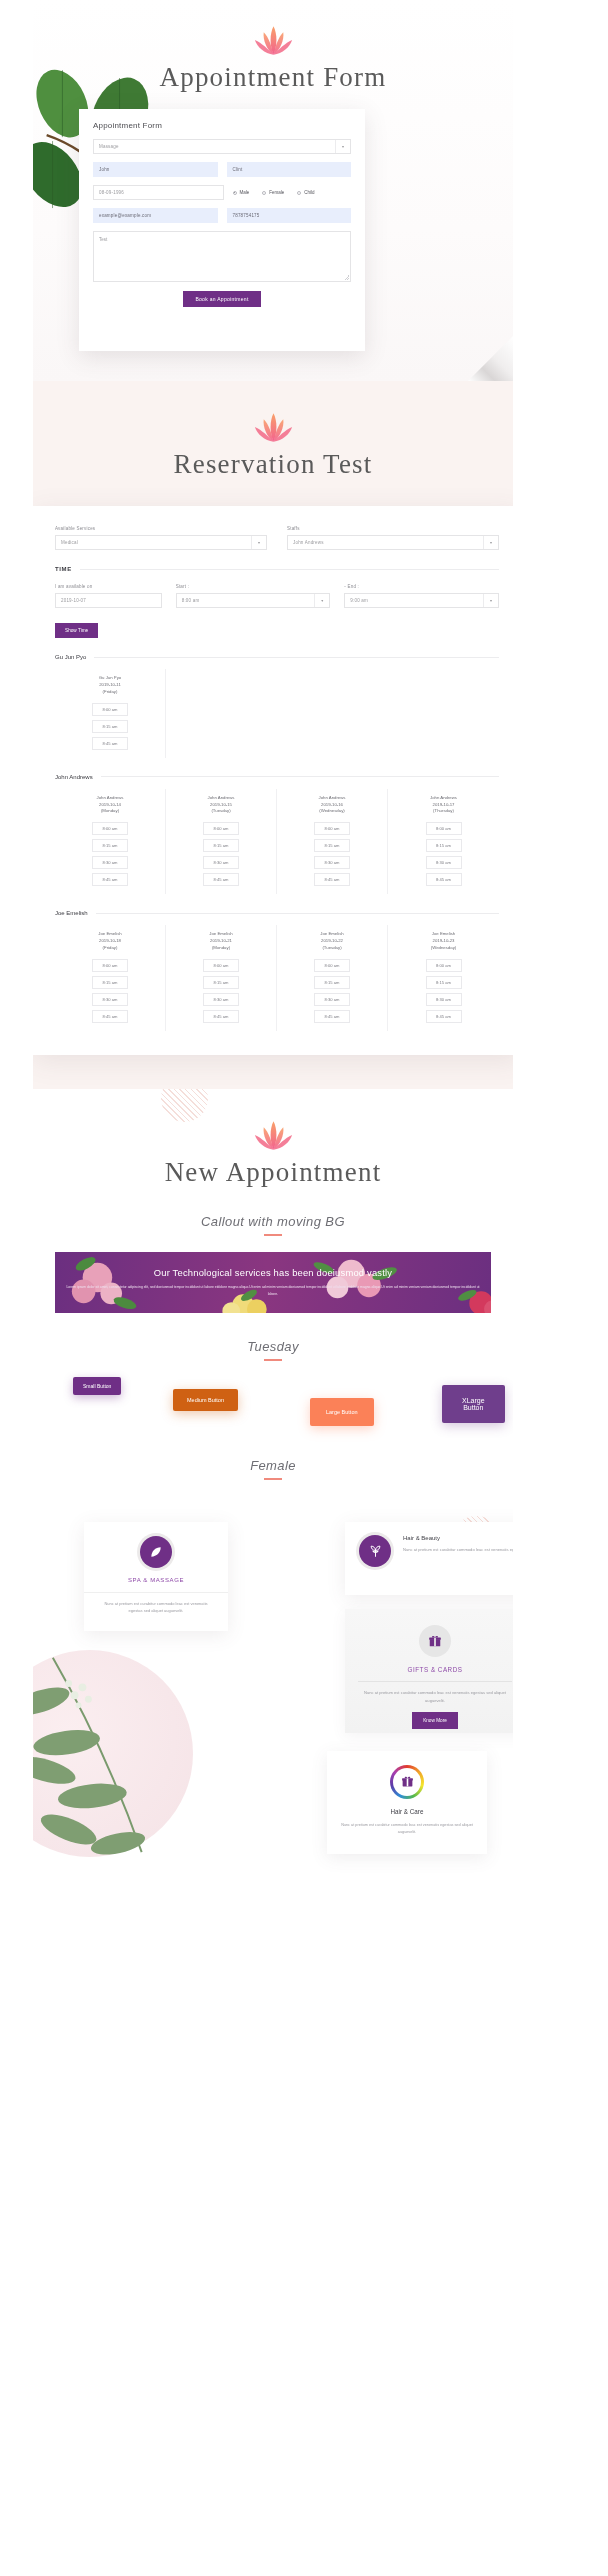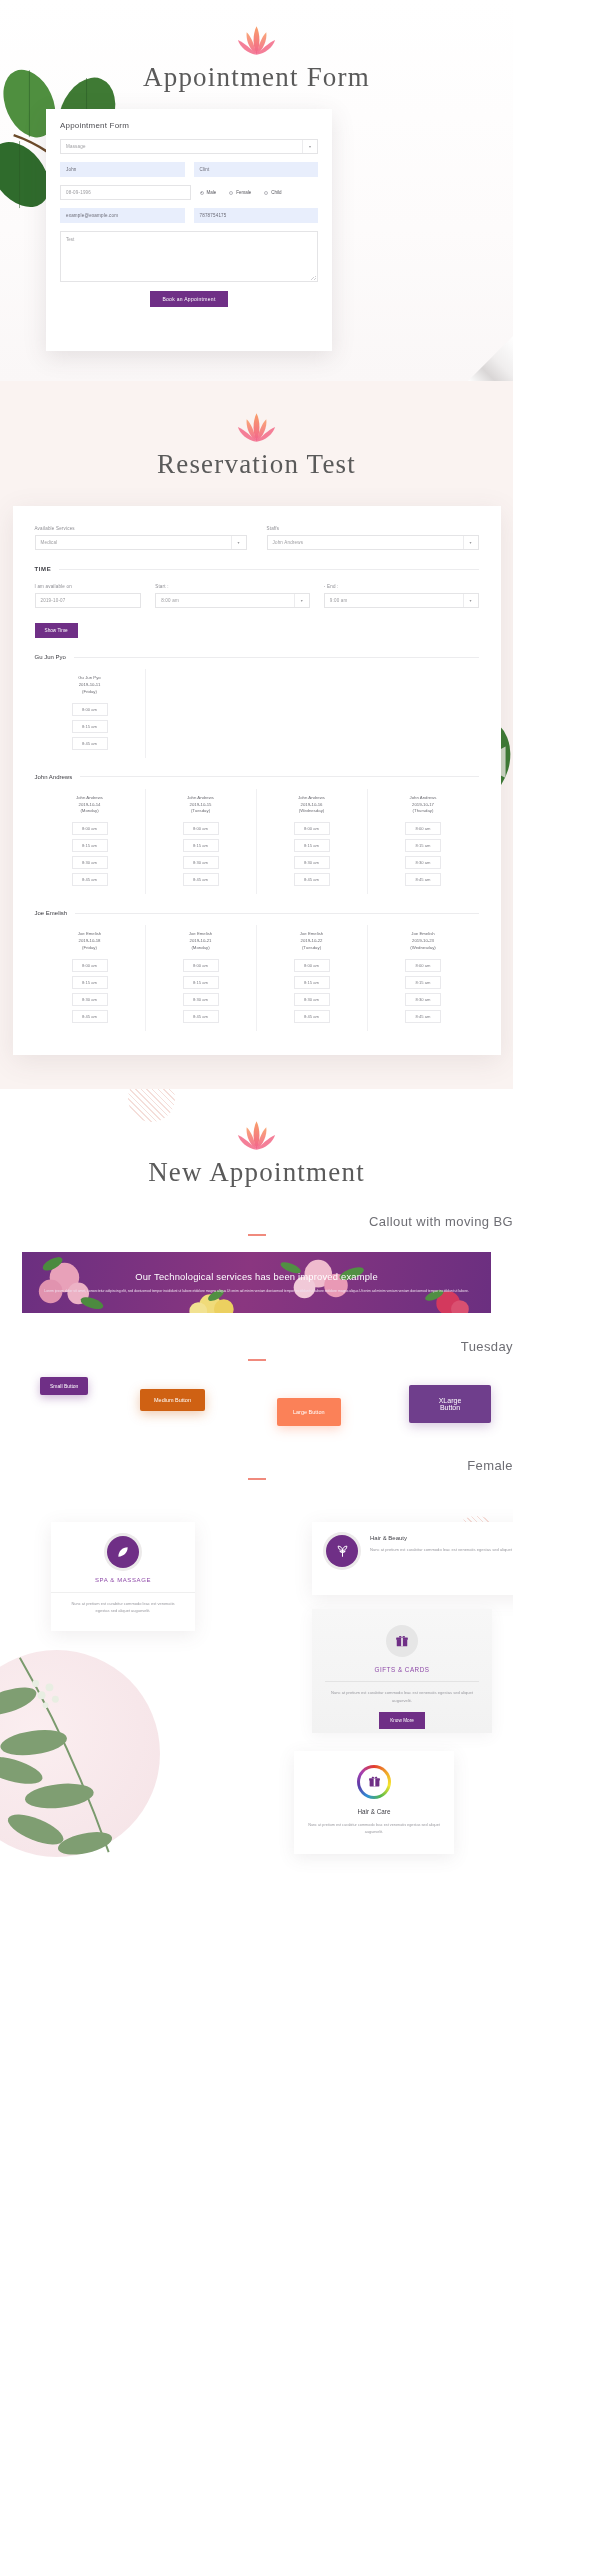--- a/index.html
+++ b/index.html
@@ -3,21 +3,21 @@
 <meta charset="utf-8">
 <style>
   * { box-sizing: border-box; margin: 0; padding: 0; }
   body {
     width: 608px;
     font-family: "Liberation Sans", sans-serif;
     background: #ffffff;
     color: #4a4a4a;
     overflow-x: hidden;
   }
-  .page { width: 513px; position: relative; }
+  .page { width: 513px; position: relative; padding-left: 33px; }
 
   
   .lotus {
     width: 45px; height: 34px; margin: 0 auto 4px; position: relative;
   }
   .lotus svg { display:block; }
   .script-title {
     font-family: "Liberation Serif", serif;
     font-size: 27px;
     color: #5a5a5a;
@@ -136,21 +136,21 @@
   .slot {
     width: 36px; text-align:center; font-size:4.1px; color:#7d7d84;
     border:1px solid #e9e9ec; padding:3px 0; background:#fff;
   }
   .monstera {
     position:absolute; right:-26px; top:326px; width:118px; height:148px; z-index:1;
   }
 
   
   .sec-short { background:#fff; padding: 30px 0 10px; position:relative; overflow:hidden;}
-  .sub-head { text-align:right; margin-top: 26px; }
+  .sub-head { text-align:center; margin-top: 26px; font-style: italic; }
   .sub-head h4 {
     font-size: 13px; font-weight:400; color:#6e6e74; letter-spacing:0.4px;
     font-family:"Liberation Sans",sans-serif;
   }
   .underline { width:18px; height:2px; background:#f08a7d; margin: 5px auto 0; }
 
   .callout {
     position:relative; margin: 16px 22px 0; height: 61px;
     background: linear-gradient(100deg,#6b2f80 0%, #8a3680 48%, #6b2f80 100%);
     overflow:hidden; display:flex; flex-direction:column; align-items:center;
@@ -617,21 +617,21 @@
             <circle cx="444" cy="58" r="9" fill="#e05270"></circle>
           <ellipse cx="418" cy="44" rx="10" ry="4" fill="#4f9440" transform="rotate(-24 418 44)"></ellipse>
         </g>
         <g opacity=".95">
           <circle cx="506" cy="32" r="11" fill="#e8a2b5"></circle>
           <circle cx="540" cy="44" r="9" fill="#eeaec0"></circle>
           <path d="M536 10 C520 14, 512 24, 506 32" stroke="#7fae6b" stroke-width="2" fill="none"></path>
           <path d="M536 10 C540 22, 540 34, 540 44" stroke="#7fae6b" stroke-width="2" fill="none"></path>
         </g>
       </svg>
-      <h5>Our Technological services has been improved example</h5>
+      <h5>Our Technological services has been doeiusmod vastly</h5>
       <p>Lorem ipsum dolor sit amet, consectetur adipiscing elit, sed doeiusmod tempor incididunt ut labore etdolore magna aliqua Ut enim ad minim veniam doeiusmod tempor incididunt ut labore etdolore magna aliqua Ut enim ad minim veniam veniam doeiusmod tempor incididunt ut labore.</p>
     </div>
 
     <div class="sub-head">
       <h4>Tuesday</h4>
       <div class="underline"></div>
     </div>
 
     <div class="buttons-row">
       <button class="b b-small">Small Button</button>

